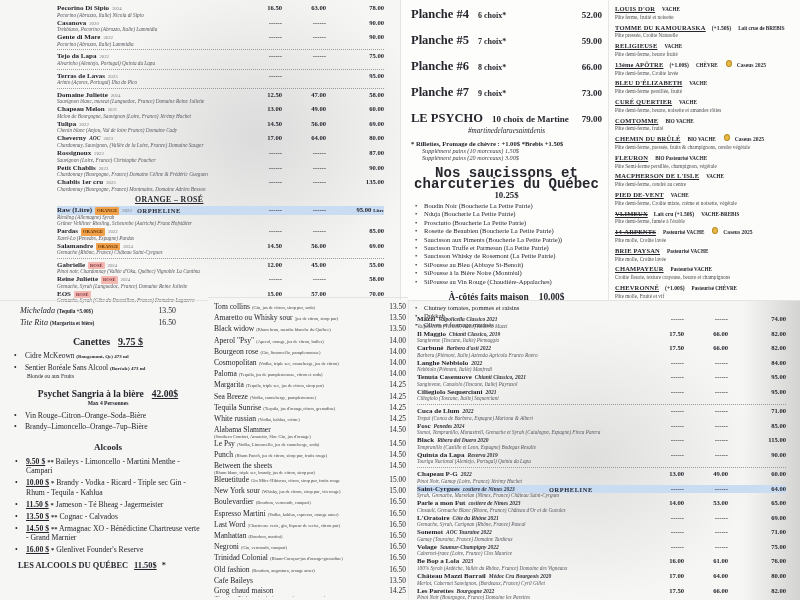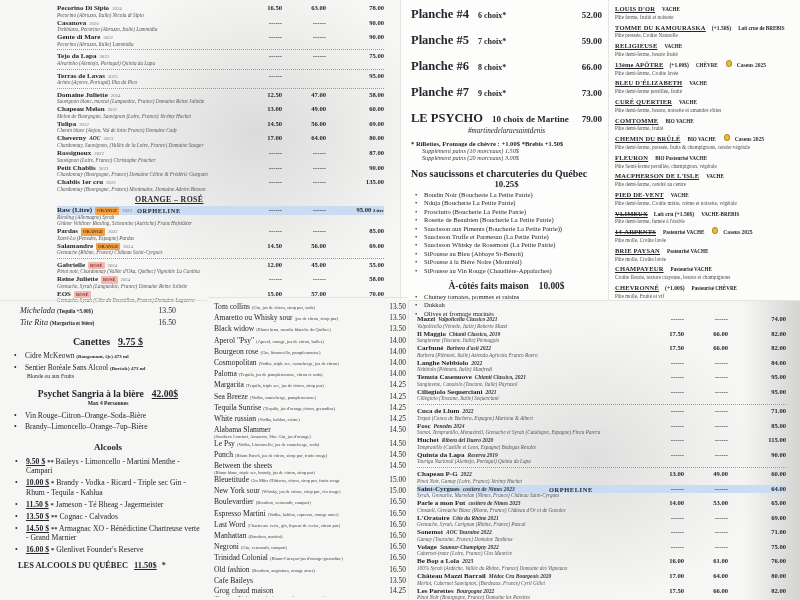--- a/index.html
+++ b/index.html
@@ -47,21 +47,21 @@
   
   .pl-row{display:flex;align-items:baseline;margin:3px 0 11px;}
   .pl-name{font-size:12.5px;font-weight:bold;white-space:nowrap;}
   .pl-choix{font-size:8px;font-weight:bold;margin-left:9px;flex:1;white-space:nowrap;}
   .pl-price{font-size:9px;font-weight:bold;}
   #psycho-row{margin-bottom:1px;}
   #psycho-row .pl-choix{font-size:9px;}
   .pl-hash{text-align:center;font-style:italic;font-size:7.2px;margin:0 0 5px;}
   .pl-note1{font-size:6.6px;font-weight:bold;white-space:nowrap;}
   .pl-note{font-size:6.2px;font-style:italic;margin-left:11px;color:#3a3a40;}
-  .sec-head{font-size:10px;font-weight:bold;margin-top:7px;line-height:11px;}
+  .sec-head{text-align:center;font-size:14px;font-weight:bold;margin-top:7px;line-height:11px;font-family:Liberation Mono, monospace;}
   .sec-price{text-align:center;font-size:8.8px;font-weight:bold;line-height:10px;margin-bottom:2px;}
   .dot-item{font-size:6.6px;line-height:8.4px;padding-left:13px;position:relative;white-space:nowrap;}
   .dot-item::before{content:"\2022";position:absolute;left:4px;}
   .inline-head{text-align:center;font-size:9.4px;font-weight:bold;margin:6px 0 2px;}
   .inline-head .hp{margin-left:10px;}
 
   
   .ch-row{margin-bottom:.8px;}
   .ch-line{line-height:7.8px;white-space:nowrap;}
   .ch-name{font-size:6.5px;font-weight:bold;text-decoration:underline;letter-spacing:.2px;}
@@ -1097,21 +1097,21 @@
       <span class="w-p">------</span>
       <span class="w-p">------</span>
       <span class="w-p w-p3"><span>85.00</span></span>
     </div>
     <div class="w-sub">Sumoi, Tempranillo, Monastrell, Grenache et Syrah (Catalogne, Espagne) Finca Parera</div>
   </div>
 
   <div class="w-row">
     <div class="w-line">
       <span class="w-head">
-        <span class="w-name">Huchet</span>
+        <span class="w-name">Black</span>
         <span class="w-app">Ribera del Duero 2020</span>
 
       </span>
       <span class="w-p">------</span>
       <span class="w-p">------</span>
       <span class="w-p w-p3"><span>115.00</span></span>
     </div>
     <div class="w-sub">Tempranillo (Castille et Leon, Espagne) Bodegas Resalte</div>
   </div>
 

